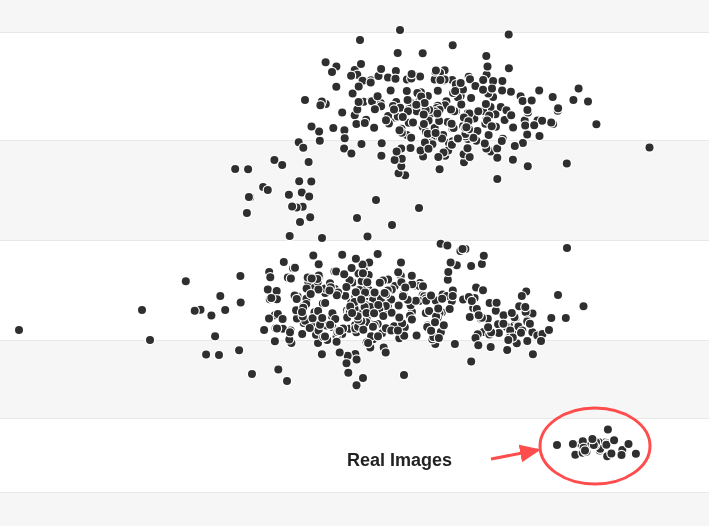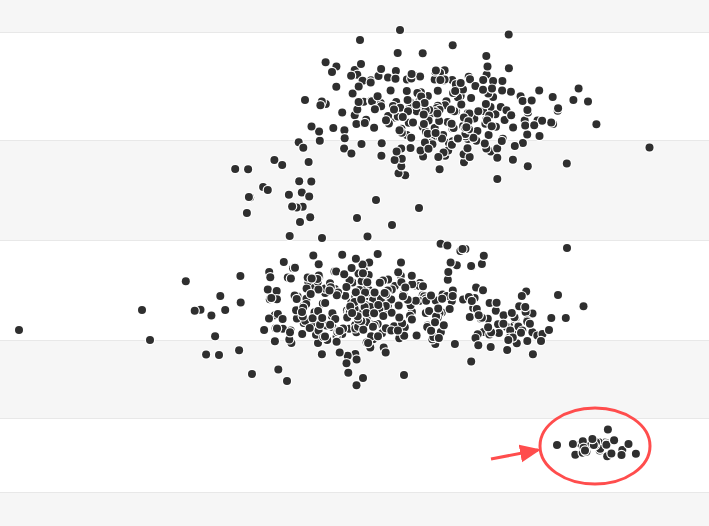--- a/index.html
+++ b/index.html
@@ -1468,14 +1468,15 @@
     <ellipse class="callout-ellipse" cy="446" rx="55" ry="38" cx="595"></ellipse>
 
     <defs>
       <marker id="arrowhead" markerWidth="8" markerHeight="8" refX="6" refY="3" orient="auto">
         <path d="M0,0 L7,3 L0,6 Z" fill="#ff4d4d"></path>
       </marker>
     </defs>
     <line class="callout-arrow" x1="491" y1="459" x2="538" y2="450" marker-end="url(#arrowhead)"></line>
   </svg>
 
+  <div class="annotation-label" style="left:347px;top:450px;">Real Images</div>
 
 </div>
 
 </body></html>

